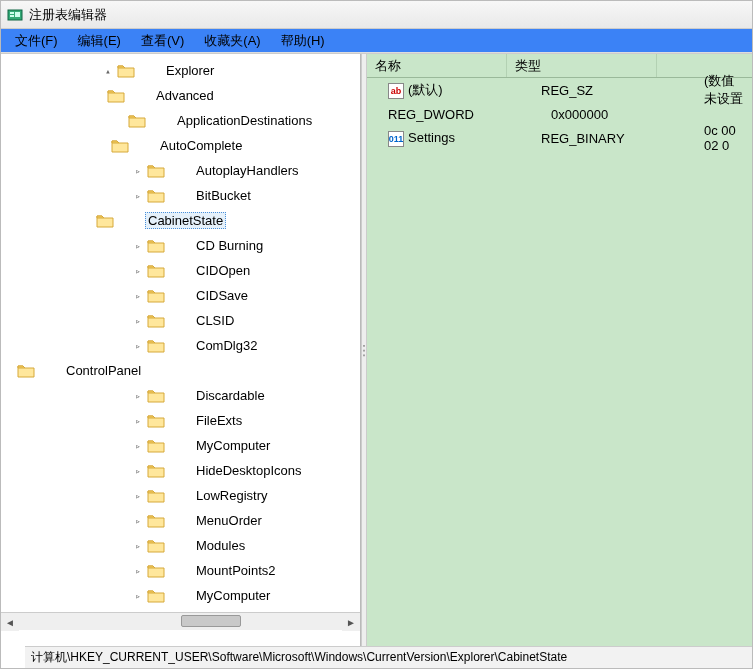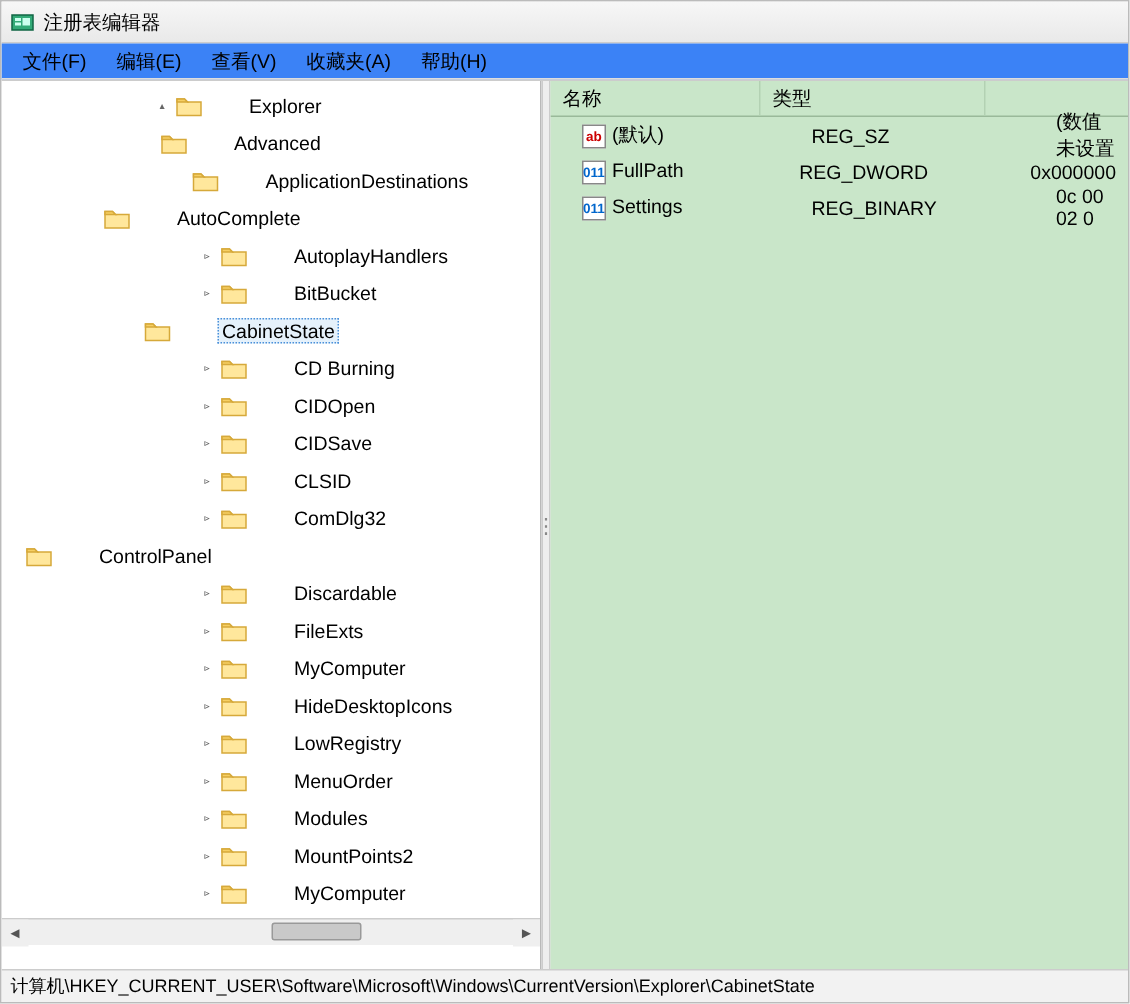--- a/index.html
+++ b/index.html
@@ -152,20 +152,21 @@
 .statusbar {
   height: 22px;
   background: #f2f2f2;
   border-top: 1px solid #ccc;
   display: flex;
   align-items: center;
   padding: 0 6px;
   font-size: 12px;
   white-space: nowrap;
   overflow: hidden;
+  margin-left: 24px;
 }
 </style>
 </head>
 <body>
 
 <div class="titlebar">
   <span class="app-icon">
     <svg width="16" height="16" viewBox="0 0 16 16">
       <rect x="1" y="3" width="14" height="10" fill="#3a7" stroke="#164"></rect>
       <rect x="3" y="5" width="4" height="2" fill="#cfe"></rect>
@@ -211,21 +212,21 @@
           <div class="tree-node" style="padding-left:111px">
             <span class="expander"></span>
             <span class="folder-icon"><svg width="18" height="16" viewBox="0 0 18 16">
                 <path d="M1 3 h5 l2 2 h9 v9 h-16 z" fill="#ffe79c" stroke="#d6a93a"></path>
                 <path d="M1 3 h5 l2 2 h-7 z" fill="#f6cf63" stroke="#d6a93a"></path>
               </svg></span>
             <span class="node-label ">ApplicationDestinations</span>
           </div>
         </li>
         <li>
-          <div class="tree-node" style="padding-left:52px">
+          <div class="tree-node" style="padding-left:94px">
             <span class="expander"></span>
             <span class="folder-icon"><svg width="18" height="16" viewBox="0 0 18 16">
                 <path d="M1 3 h5 l2 2 h9 v9 h-16 z" fill="#ffe79c" stroke="#d6a93a"></path>
                 <path d="M1 3 h5 l2 2 h-7 z" fill="#f6cf63" stroke="#d6a93a"></path>
               </svg></span>
             <span class="node-label ">AutoComplete</span>
           </div>
         </li>
         <li>
           <div class="tree-node" style="padding-left:130px">
@@ -420,21 +421,20 @@
       <div class="col col-name">名称</div>
       <div class="col col-type">类型</div>
     </div>
     <div id="list-body">
         <div class="list-row">
           <div class="col col-name"><span class="val-icon str">ab</span><span>(默认)</span></div>
           <div class="col col-type">REG_SZ</div>
           <div class="col col-data">(数值未设置</div>
         </div>
         <div class="list-row">
-          <div class="col col-name"><span class="val-icon bin">011</span><span>FullPath</span></div>
           <div class="col col-type">REG_DWORD</div>
           <div class="col col-data">0x000000</div>
         </div>
         <div class="list-row">
           <div class="col col-name"><span class="val-icon bin">011</span><span>Settings</span></div>
           <div class="col col-type">REG_BINARY</div>
           <div class="col col-data">0c 00 02 0</div>
         </div>
       </div>
   </div>

